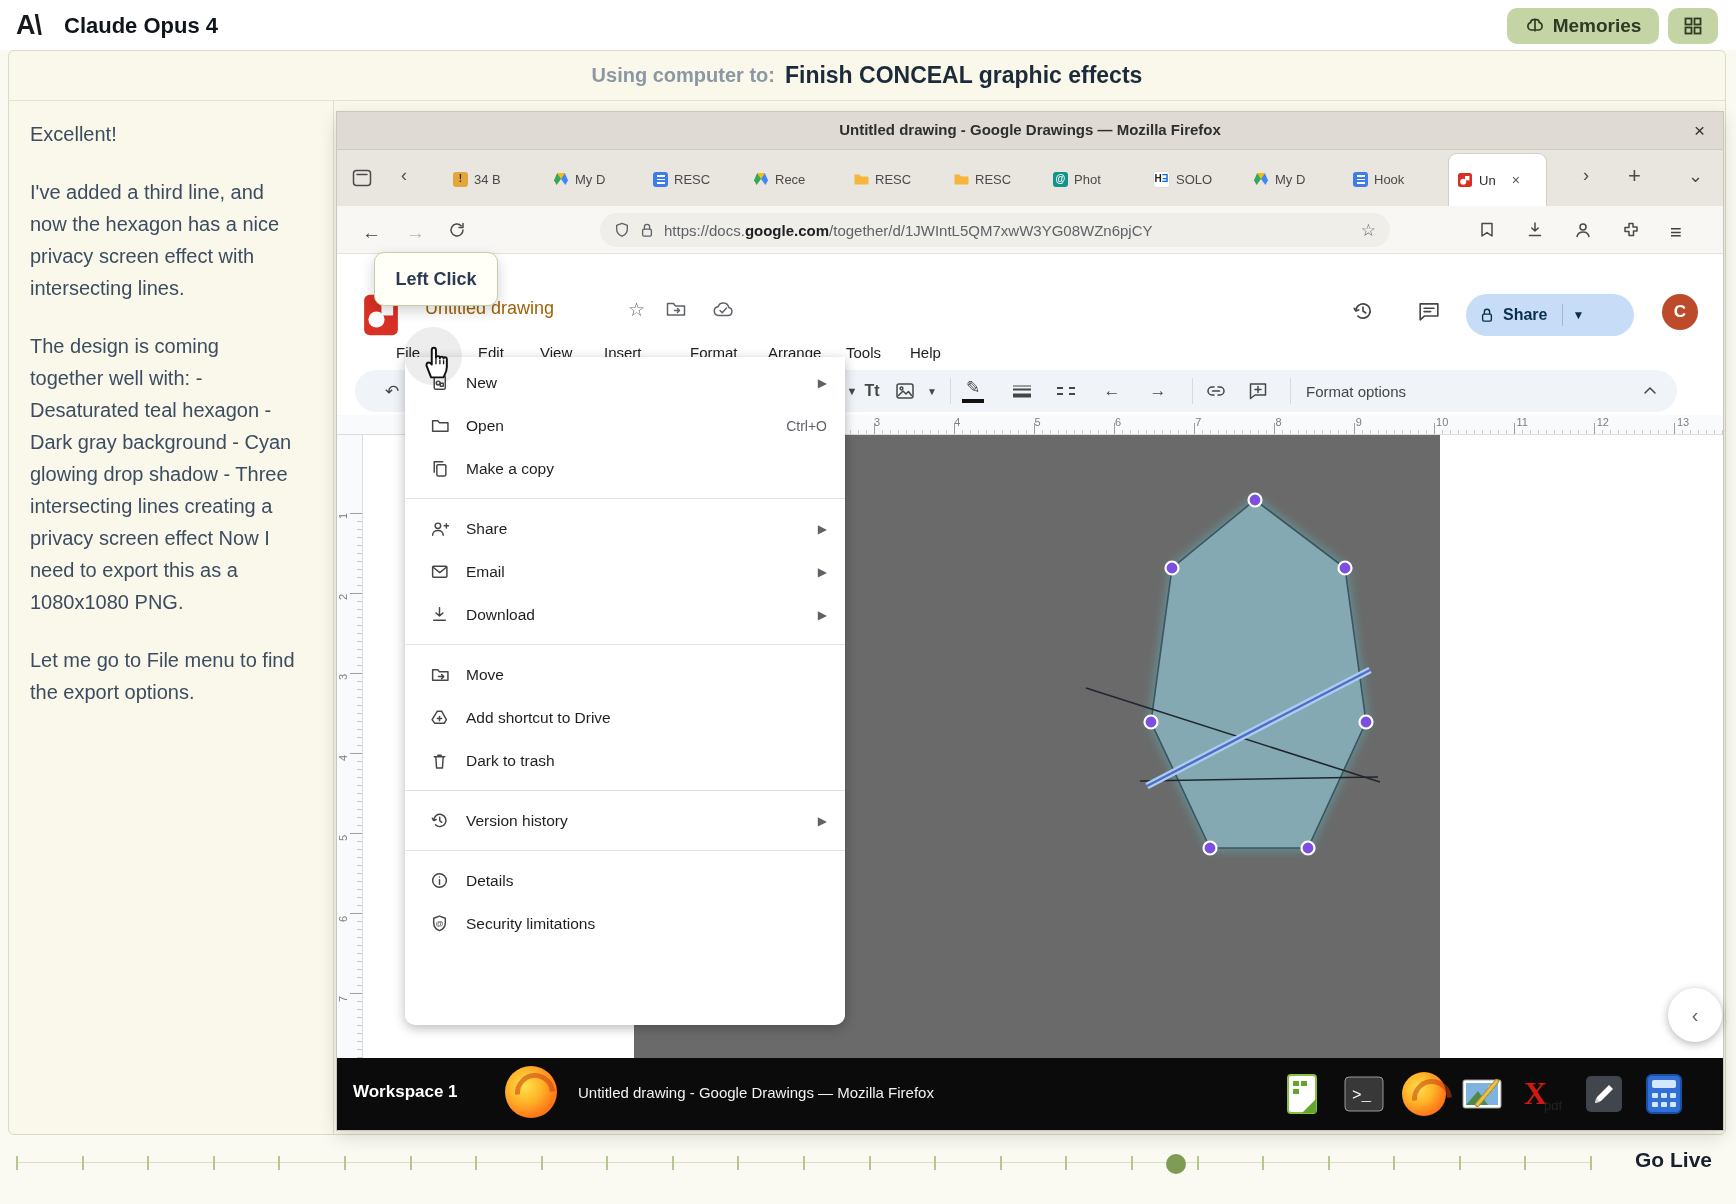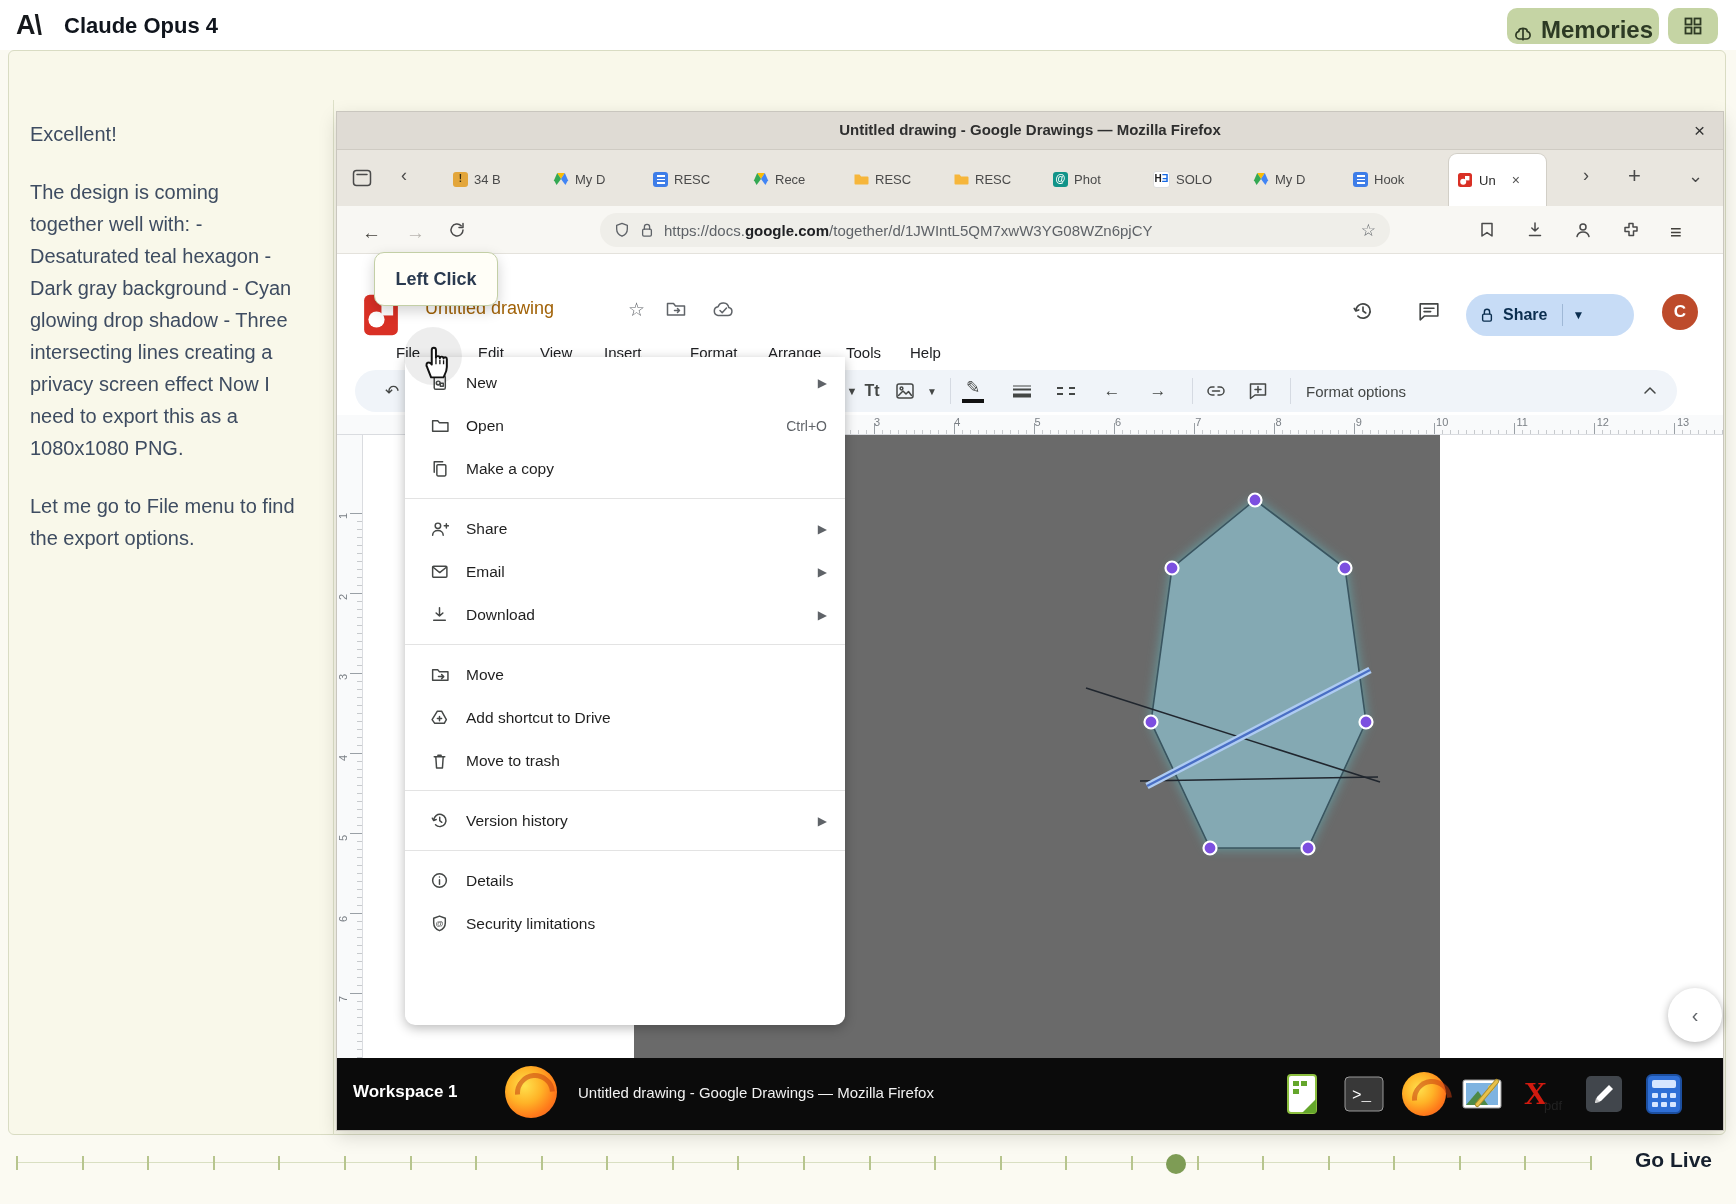--- a/index.html
+++ b/index.html
@@ -3,21 +3,21 @@
 <meta charset="utf-8">
 <style>
   html,body{margin:0;padding:0;background:#FBFAF2;font-family:"Liberation Sans",sans-serif;}
   .scene{position:relative;width:1736px;height:1204px;overflow:hidden;background:#FBFAF2;}
   .abs{position:absolute;}
   
   .topbar{left:0;top:0;width:1736px;height:50px;background:#FFFFFF;}
   .logo{left:16px;top:10px;font-weight:800;font-size:27px;color:#17191C;letter-spacing:-1px;}
   .apptitle{left:64px;top:13px;font-weight:700;font-size:22px;color:#10151D;}
   .pill{display:flex;align-items:center;gap:8px;background:#C5D4A4;border-radius:10px;justify-content:center;cursor:pointer;}
-  .memories{left:1507px;top:8px;width:152px;height:36px;font-weight:700;font-size:24px;color:#2D3A24;align-items:flex-end;}
+  .memories{left:1507px;top:8px;width:152px;height:36px;font-weight:700;font-size:19px;color:#2D3A24;}
   .gridbtn{left:1668px;top:8px;width:50px;height:36px;}
   
   .box{left:8px;top:50px;width:1718px;height:1085px;background:#F9F8EA;border:1px solid #D9DCC3;border-radius:6px;box-sizing:border-box;}
   .strip{left:8px;top:50px;width:1718px;height:50px;border-bottom:1px solid #E2E4CC;display:flex;align-items:center;justify-content:center;gap:10px;}
   .strip .pre{font-weight:700;font-size:20px;color:#8C97A3;}
   .strip .ttl{font-weight:800;font-size:23px;color:#1C2A3A;}
   
   .apanel{left:8px;top:100px;width:326px;height:1035px;border-right:1px solid #DDE0C8;box-sizing:border-box;}
   .apanel-inner{position:absolute;left:22px;top:18px;width:282px;}
   .apanel-inner p{margin:0 17px 26px 0;font-size:20px;line-height:1.6;color:#3E4C61;}
@@ -118,24 +118,29 @@
         <g stroke="#2E3A24" fill="none" stroke-width="1.8">
           <rect x="2.5" y="2.5" width="6" height="6"></rect>
           <rect x="11.5" y="2.5" width="6" height="6"></rect>
           <rect x="2.5" y="11.5" width="6" height="6"></rect>
           <rect x="11.5" y="11.5" width="6" height="6"></rect>
         </g>
       </svg>
   </div>
 
   <div class="abs box"></div>
+  <div class="abs strip">
+    <span class="pre">Using computer to:</span>
+    <span class="ttl">Finish CONCEAL graphic effects</span>
+  </div>
 
   <div class="abs apanel">
     <div class="apanel-inner">
         <p>Excellent!</p>
+        <p>I've added a third line, and now the hexagon has a nice privacy screen effect with intersecting lines.</p>
         <p>The design is coming together well with: - Desaturated teal hexagon - Dark gray background - Cyan glowing drop shadow - Three intersecting lines creating a privacy screen effect Now I need to export this as a 1080x1080 PNG.</p>
         <p>Let me go to File menu to find the export options.</p>
       </div>
   </div>
 
   <div class="abs desktop"></div>
   <div class="abs titlebar">
     <div class="wtitle">Untitled drawing - Google Drawings — Mozilla Firefox</div>
   </div>
   <div class="abs wclose">×</div>
@@ -503,21 +508,21 @@
         <svg class="mi" viewBox="0 0 18 18">
           <path d="M7 3h4l4.5 8-2 3.5h-9L2 11z"></path>
           <path d="M9 8v4M7 10h4"></path>
         </svg>
         <span class="lab">Add shortcut to Drive</span>
       </div>
       <div class="fmrow">
         <svg class="mi" viewBox="0 0 18 18">
           <path d="M4 5.5h10M7.5 5.5V4h3v1.5M5.5 5.5l.7 10.5h5.6l.7-10.5"></path>
         </svg>
-        <span class="lab">Move to trash</span>
+        <span class="lab">Dark to trash</span>
       </div>
       <div class="fmdiv"></div>
       <div class="fmrow">
         <svg class="mi" viewBox="0 0 18 18">
           <path d="M3.5 9a5.8 5.8 0 1 1 1.7 4.1M3.5 9L2.2 6.8M3.5 9l2.4-.9"></path>
           <path d="M9.2 6v3.2l2 1.5"></path>
         </svg>
         <span class="lab">Version history</span>
         <span class="sub">▶</span>
       </div>

